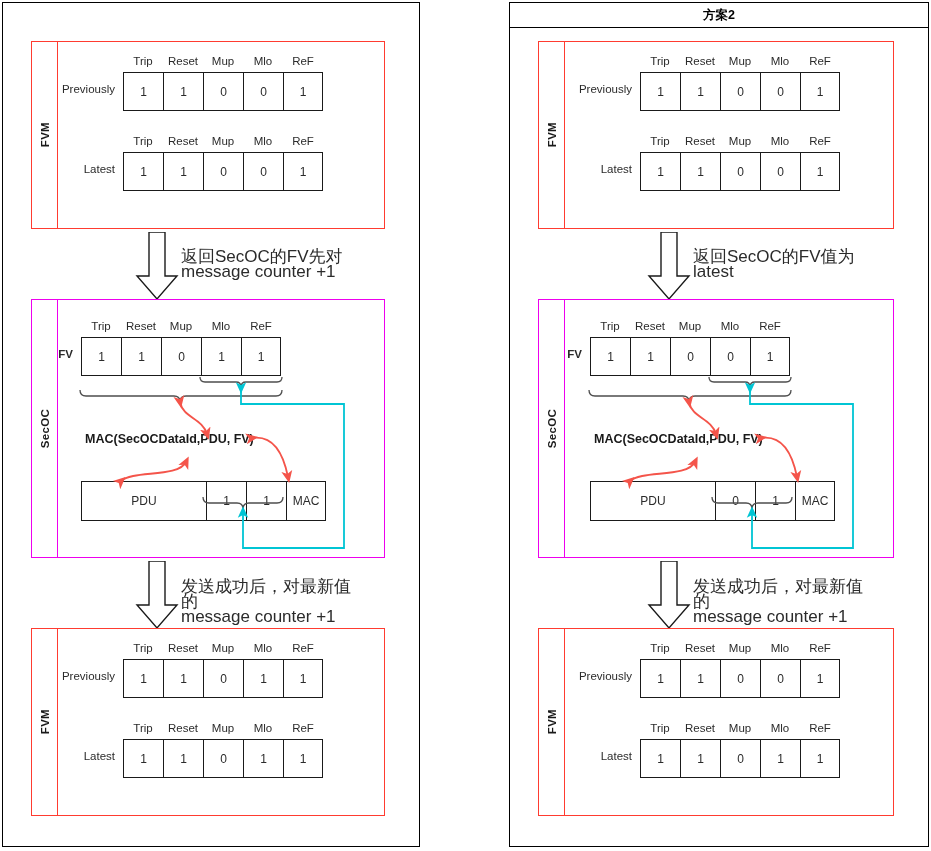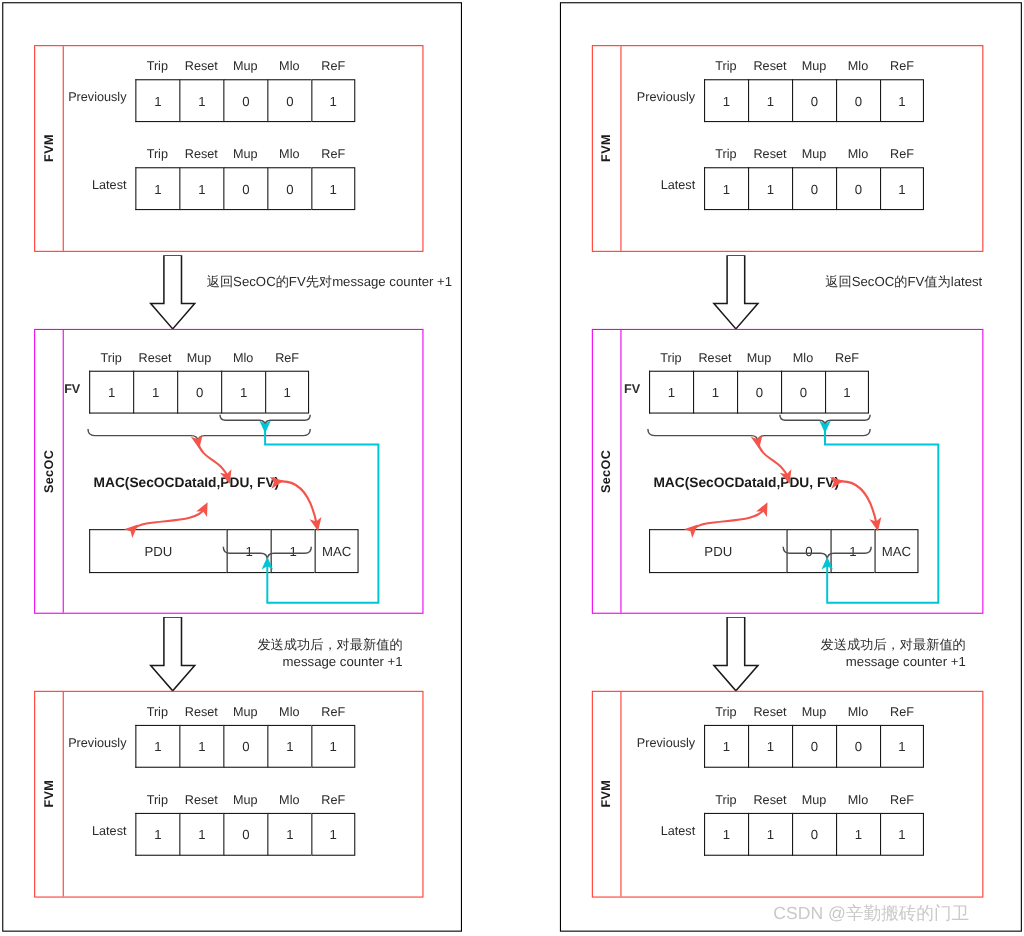--- a/index.html
+++ b/index.html
@@ -76,23 +76,23 @@
     white-space: nowrap;
     text-align: right;
   }
 
   
   .blockarrow { position: absolute; }
   .blockarrow svg { display: block; }
 
   .flow-note {
     position: absolute;
-    font-size: 12px; color: #2b2b2b;
+    font-size: 17px; color: #2b2b2b;
     line-height: 15px;
-    text-align: right;
+    text-align: left;
     white-space: pre-line;
   }
 
   
   .mac-formula {
     position: absolute;
     font-size: 12.5px; font-weight: bold; color: #1a1a1a;
     white-space: nowrap;
   }
 
@@ -249,20 +249,21 @@
           <div class="c" style="width:40px;height:39px;">0</div>
           <div class="c" style="width:40px;height:39px;">1</div>
           <div class="c" style="width:40px;height:39px;">1</div>
         </div>
       </div>
 
     </div>
   </div>
 
   <div class="panel" style="left:509px; top:2px; width:420px; height:845px;">
+    <div class="panel-title">方案2</div>
     <div class="panel-body">
 
       <div class="group" style="left:28px; top:13px; width:356px; height:188px;">
         <div class="group-label">
           <span>FVM</span>
         </div>
       </div>
 
       <div class="reg-rowlabel" style="left:54px; top:55px; width:68px;">Previously</div>
       <div class="reg" style="left:130px; top:25px; width:200px; height:58px;">
@@ -428,15 +429,14 @@
       <path d="M712,497 q0,6 6,6 L746,503 q6,0 6,6 q0,-6 6,-6 L786,503 q6,0 6,-6" fill="none" stroke="#4d4d4d" stroke-width="1.3"></path>
 
       <path d="M750,388 L750,404 L853,404 L853,548 L752,548 L752,512" fill="none" stroke="#00c5d4" stroke-width="1.8" marker-start="url(#cyanhead)" marker-end="url(#cyanhead)"></path>
 
       <path d="M689,402 C692,418 711,418 716,434" fill="none" stroke="#f4544a" stroke-width="1.9" marker-start="url(#redhead)" marker-end="url(#redhead)"></path>
       <path d="M630,481 C642,470 687,478 695,462" fill="none" stroke="#f4544a" stroke-width="1.9" marker-start="url(#redhead)" marker-end="url(#redhead)"></path>
       <path d="M761,438 C781,435 792,452 797,477" fill="none" stroke="#f4544a" stroke-width="1.9" marker-start="url(#redhead)" marker-end="url(#redhead)"></path>
     </g>
   </svg>
 
-  <div class="watermark" style="left:703px; top:820px;">CSDN @辛勤搬砖的门卫</div>
 
 </div>
 
 </body></html>

